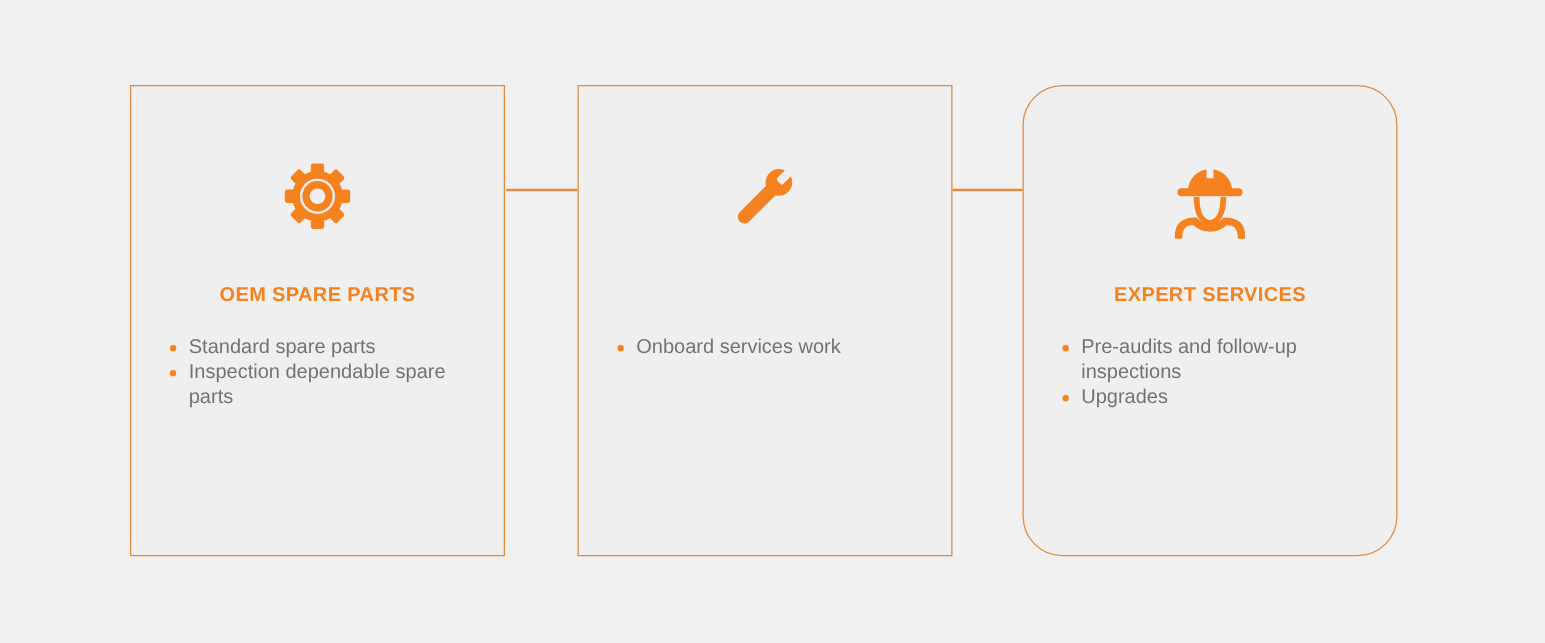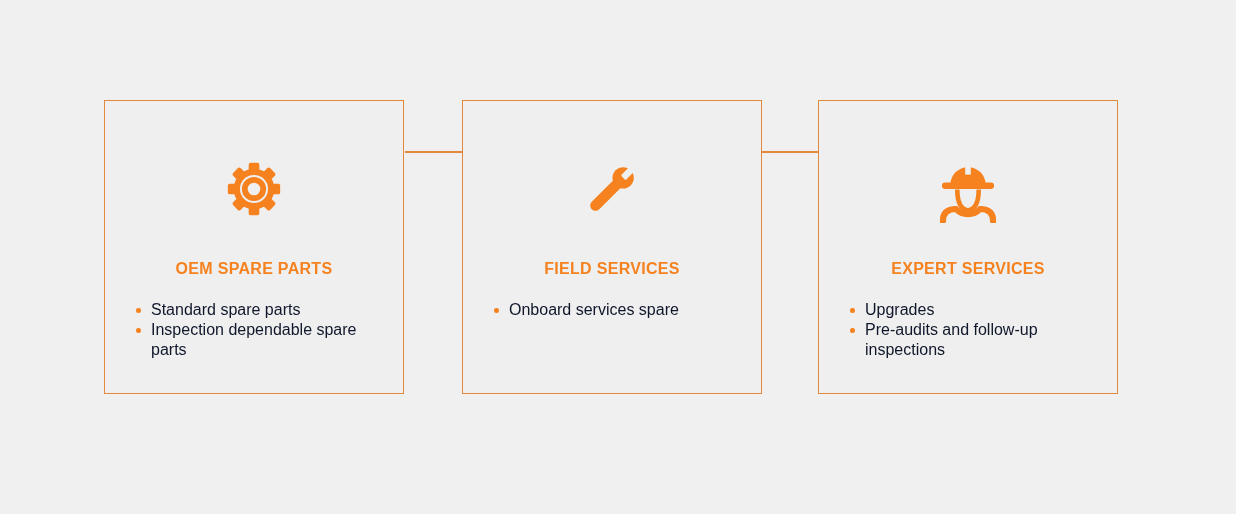--- a/index.html
+++ b/index.html
@@ -12,29 +12,28 @@
     position: relative;
     width: 1236px;
     height: 514px;
     background: #f0f0f0;
     overflow: hidden;
   }
   .card {
     position: absolute;
     top: 68px;
     width: 300px;
-    height: 294px;
+    height: 377px;
     background: #efefef;
     border: 1px solid #e1893c;
     box-sizing: border-box;
-    margin-top: 32px;
   }
   .card-1 { left: 104px; }
   .card-2 { left: 462px; }
-  .card-3 { left: 818px; }
+  .card-3 { left: 818px; border-radius: 32px; }
 
   .connector {
     position: absolute;
     top: 151px;
     height: 2px;
     background: #e1893c;
   }
   .connector-1 { left: 405px; width: 57px; }
   .connector-2 { left: 762px; width: 56px; }
 
@@ -63,21 +62,21 @@
   .card-list {
     position: absolute;
     top: 199px;
     left: 0;
     right: 0;
     margin: 0;
     padding: 0 28px 0 29px;
     list-style: none;
     font-size: 16px;
     line-height: 20px;
-    color: #0f172a;
+    color: #737373;
   }
   .card-list li {
     position: relative;
     padding-left: 17px;
   }
   .card-list li::before {
     content: "";
     position: absolute;
     left: 2px;
     top: 8px;
@@ -121,38 +120,37 @@
   <div class="connector connector-1"></div>
 
   <div class="card card-2">
     <div class="icon-box">
       <svg class="icon-svg" width="62" height="62" viewBox="0 0 64 64" aria-hidden="true">
         <line x1="15" y1="49" x2="37" y2="27" stroke="#f5821f" stroke-width="11" stroke-linecap="round"></line>
         <circle cx="43.5" cy="20.5" r="11" fill="#f5821f"></circle>
         <rect x="40" y="-2" width="7" height="22.5" rx="1.5" fill="#efefef" transform="rotate(45 43.5 20.5)"></rect>
       </svg>
     </div>
-    <h2 class="card-title">FIELD SERVICES</h2>
     <ul class="card-list">
-      <li>Onboard services spare</li>
+      <li>Onboard services work</li>
     </ul>
   </div>
 
   <div class="connector connector-2"></div>
 
   <div class="card card-3">
     <div class="icon-box">
       <svg class="icon-svg" width="60" height="67" viewBox="0 0 64 72" aria-hidden="true">
         <path d="M 13,31 A 19,19 0 0 1 51,31 Z" fill="#f5821f"></path>
         <rect x="29" y="10" width="6" height="10" fill="#efefef"></rect>
         <rect x="4" y="28.5" width="56" height="7" rx="3.5" fill="#f5821f"></rect>
         <path d="M 20.5,36 C 20.5,50 25,57.5 32,58.5 C 39,57.5 43.5,50 43.5,36" fill="none" stroke="#f5821f" stroke-width="5"></path>
         <path d="M 5,70 C 5,60 11,57 19,57 C 26,64.5 38,64.5 45,57 C 53,57 59,60 59,70" fill="none" stroke="#f5821f" stroke-width="6.5" stroke-linecap="round"></path>
       </svg>
     </div>
     <h2 class="card-title">EXPERT SERVICES</h2>
     <ul class="card-list">
+      <li>Pre-audits and follow-up inspections</li>
       <li>Upgrades</li>
-      <li>Pre-audits and follow-up inspections</li>
     </ul>
   </div>
 
 </div>
 
 </body></html>

